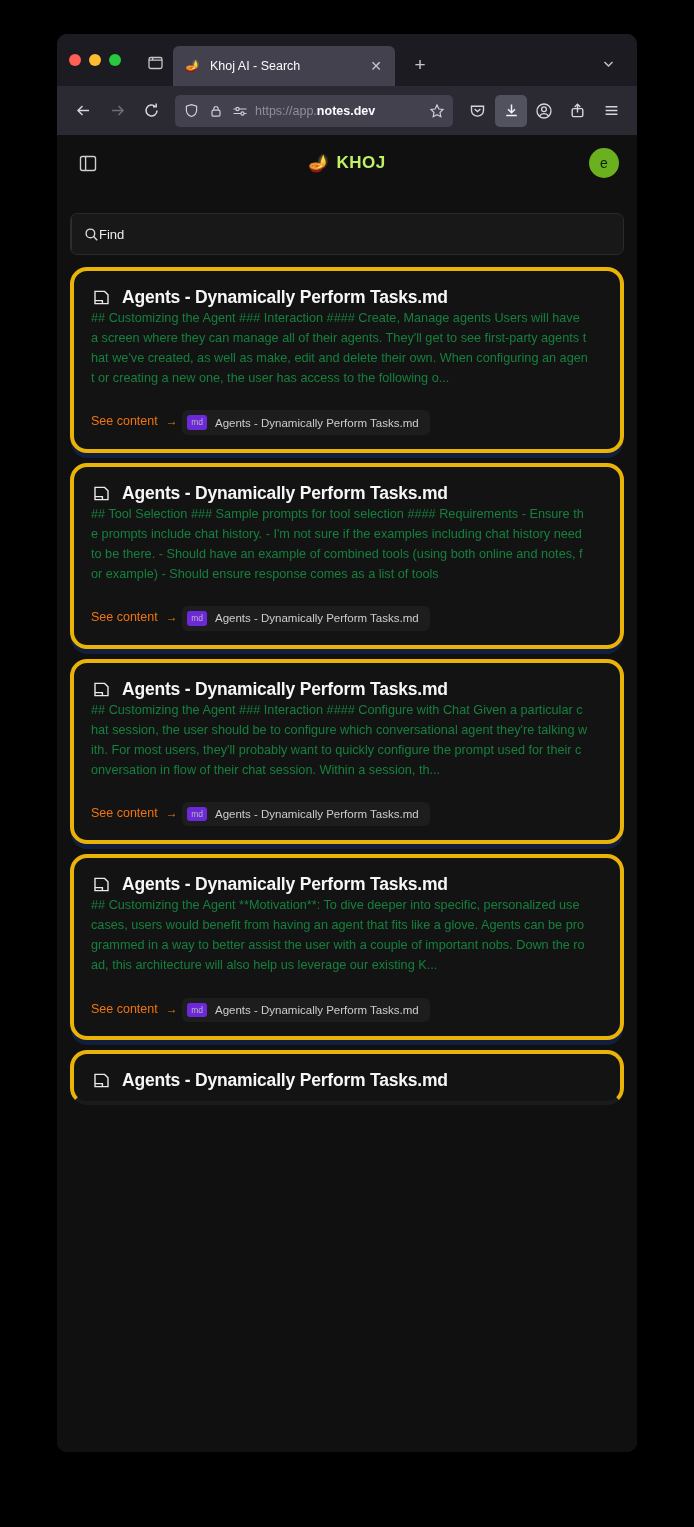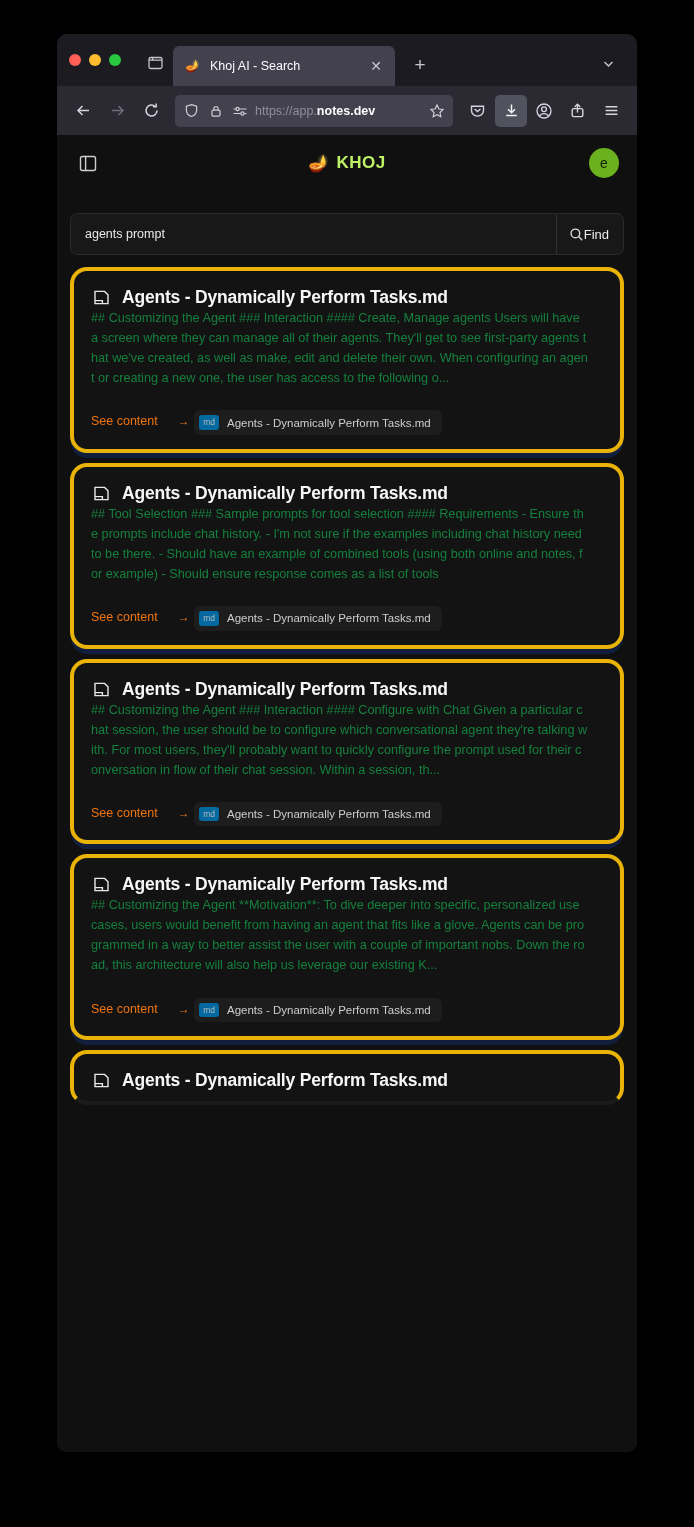--- a/index.html
+++ b/index.html
@@ -261,37 +261,37 @@
   .snippet {
     color: #15803d;
     font-size: 12.7px;
     line-height: 1.58;
     word-break: break-all;
   }
   .see-content {
     margin-top: 17px;
     display: inline-flex;
     align-items: center;
-    gap: 20px;
+    gap: 8px;
     color: #f0740e;
     font-size: 12.5px;
   }
   .see-content .arrow { font-size: 12px; }
   .chip {
     margin-top: 22px;
     display: inline-flex;
     align-items: center;
     gap: 8px;
     background: #1d1d1d;
     border-radius: 6px;
     padding: 5px 11px 5px 5px;
     max-width: 100%;
   }
   .chip .ext {
-    background: #0369a1;
+    background: #6d28d9;
     color: #b9b9b9;
     font-size: 8.5px;
     border-radius: 3px;
     padding: 3px 4px;
     line-height: 1;
   }
   .chip .chip-label {
     color: #cdcdcd;
     font-size: 11.5px;
     white-space: nowrap;
@@ -433,21 +433,20 @@
           </svg>
         </div>
         <div class="khoj-logo">
           <span class="lamp">🪔</span>
           <span class="brand">KHOJ</span>
         </div>
         <div class="profile">e</div>
       </div>
 
       <div class="searchwrap">
-        <input type="text" value="agents prompt" style="">
         <div class="findbtn">
           <span class="mag">
             <svg width="15" height="15" viewBox="0 0 15 15" fill="none" stroke="#d8d8d8" stroke-width="1.4">
               <circle cx="6.4" cy="6.4" r="4.3"></circle>
                 <line x1="9.6" y1="9.6" x2="13.2" y2="13.2"></line>
             </svg>
           </span>
           <span>Find</span>
         </div>
       </div>

